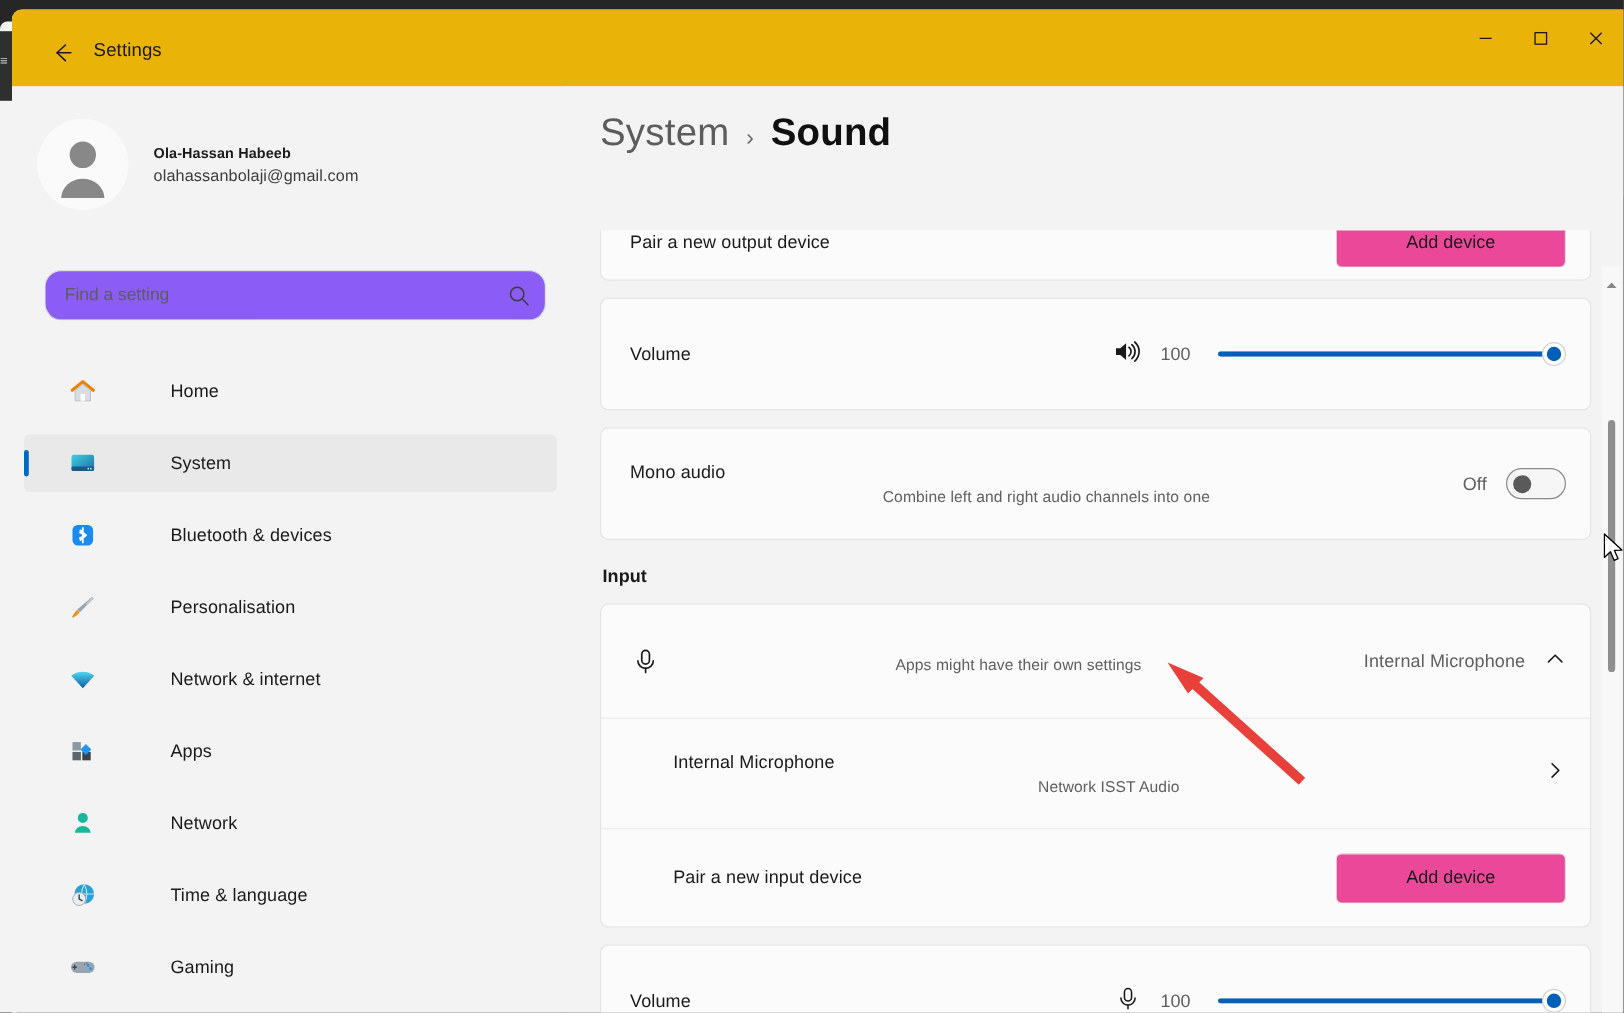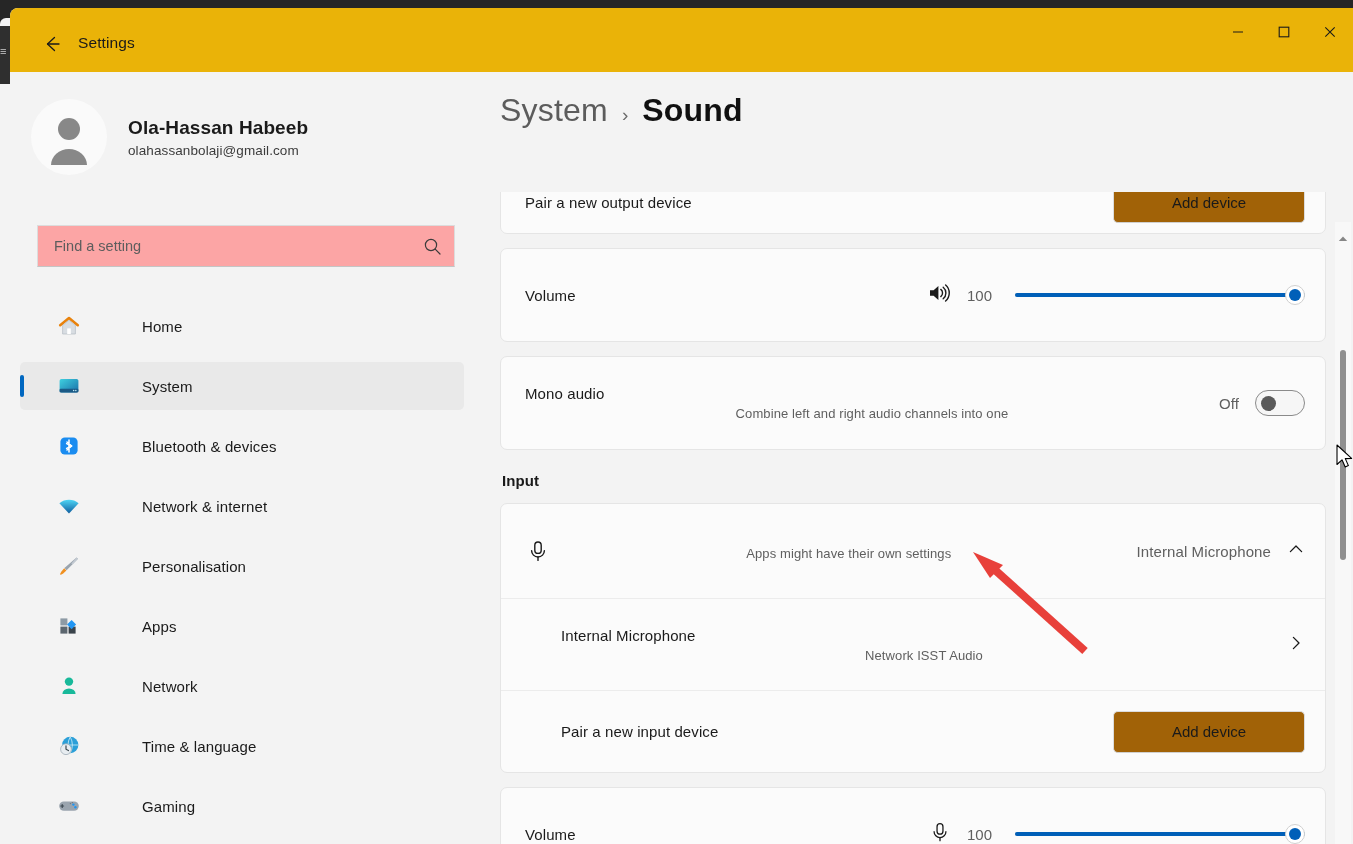--- a/index.html
+++ b/index.html
@@ -64,30 +64,30 @@
     overflow: hidden;
   }
   .profile { position: absolute; left: 21px; top: 27px; display: flex; align-items: center; }
   .avatar {
     width: 76px; height: 76px; border-radius: 50%;
     background: #fafafa;
     display: flex; align-items: flex-end; justify-content: center;
     overflow: hidden; flex: none;
   }
   .profile-text { margin-left: 21px; }
-  .profile-name { font-size: 19px; font-weight: bold; color: #1a1a1a; letter-spacing: .1px; }
+  .profile-name { font-size: 12px; font-weight: bold; color: #1a1a1a; letter-spacing: .1px; }
   .profile-email { font-size: 13.5px; color: #3c3c3c; margin-top: 4px; letter-spacing: .1px; }
 
   .search-wrap { position: absolute; left: 27px; top: 153px; width: 418px; }
   .search-box {
     width: 100%; height: 42px;
-    background: #fca5a5;
+    background: #8b5cf6;
     border: 1px solid #dcdcdc;
     border-bottom-color: #c4c4c4;
-    border-radius: 0;
+    border-radius: 14px;
     display: flex; align-items: center;
     padding: 0 12px 0 16px;
   }
   .search-input {
     flex: 1; border: none; outline: none; background: transparent;
     font-family: "Liberation Sans", sans-serif;
     font-size: 14.5px; color: #1a1a1a;
   }
   .search-input::placeholder { color: #5d5d5d; }
   .search-icon { flex: none; display: flex; align-items: center; }
@@ -154,21 +154,21 @@
   .row.clickable { cursor: pointer; }
   .row-icon { width: 36px; flex: none; display: flex; align-items: center; justify-content: flex-start; }
   .row-texts { flex: 1; min-width: 0; }
   .row-title { font-size: 15px; color: #1a1a1a; letter-spacing: .1px; }
   .row-sub { font-size: 13px; color: #5f5f5f; margin-top: 4px; letter-spacing: .1px; text-align: center; }
   .row-right { display: flex; align-items: center; gap: 16px; flex: none; }
   .row-value { font-size: 15px; color: #5f5f5f; letter-spacing: .1px; }
 
   .btn {
     height: 42px; min-width: 192px;
-    background: #a16207;
+    background: #ec4899;
     border: 1px solid #dcdcdc;
     border-bottom-color: #cfcfcf;
     border-radius: 5px;
     font-family: "Liberation Sans", sans-serif;
     font-size: 15px; color: #1a1a1a;
     cursor: pointer;
   }
 
   
   .slider-row { display: flex; align-items: center; gap: 14px; }
@@ -328,41 +328,41 @@
               <path d="M10 8 L14.6 12 L10 16 M12 6 V18" fill="none" stroke="#fff" stroke-width="1.5" stroke-linecap="round" stroke-linejoin="round"></path>
               <path d="M9.6 9.6 L14.6 12 L9.6 14.4" fill="none" stroke="#fff" stroke-width="1.5" stroke-linecap="round" stroke-linejoin="round"></path>
             </svg>
           </span>
           <span class="nav-label">Bluetooth &amp; devices</span>
         </div>
 
         <div class="nav-item">
           <span class="nav-icon">
             <svg width="24" height="24" viewBox="0 0 24 24">
+              <path d="M19.6 3.4 L21 4.8 L9.6 16.2 L7.4 14 Z" fill="#9aa4ae"></path>
+              <path d="M19.6 3.4 L21 4.8 L15.4 10.4 L14.4 9.4 Z" fill="#c3cad2"></path>
+              <path d="M7.2 14.2 L9.4 16.4 L6.2 19.4 Q3.6 21 3.2 20.6 Q2.8 20.2 4.4 17.6 Z" fill="#f09020"></path>
+            </svg>
+          </span>
+          <span class="nav-label">Personalisation</span>
+        </div>
+
+        <div class="nav-item">
+          <span class="nav-icon">
+            <svg width="24" height="24" viewBox="0 0 24 24">
               <defs>
                 <linearGradient id="wfg" x1="0" y1="0" x2="0" y2="1">
                   <stop offset="0%" stop-color="#4fd6f5"></stop>
                     <stop offset="100%" stop-color="#0e5c9e"></stop>
                 </linearGradient>
               </defs>
               <path d="M2.4 9.2 A15 15 0 0 1 21.6 9.2 L12 19.6 Z" fill="url(#wfg)"></path>
             </svg>
           </span>
           <span class="nav-label">Network &amp; internet</span>
-        </div>
-
-        <div class="nav-item">
-          <span class="nav-icon">
-            <svg width="24" height="24" viewBox="0 0 24 24">
-              <path d="M19.6 3.4 L21 4.8 L9.6 16.2 L7.4 14 Z" fill="#9aa4ae"></path>
-              <path d="M19.6 3.4 L21 4.8 L15.4 10.4 L14.4 9.4 Z" fill="#c3cad2"></path>
-              <path d="M7.2 14.2 L9.4 16.4 L6.2 19.4 Q3.6 21 3.2 20.6 Q2.8 20.2 4.4 17.6 Z" fill="#f09020"></path>
-            </svg>
-          </span>
-          <span class="nav-label">Personalisation</span>
         </div>
 
         <div class="nav-item">
           <span class="nav-icon">
             <svg width="24" height="24" viewBox="0 0 24 24">
               <rect x="3.4" y="4.4" width="7" height="7" fill="#8d9aa5"></rect>
               <rect x="3.4" y="12.6" width="7" height="7" fill="#5c666f"></rect>
               <rect x="11.6" y="12.6" width="7" height="7" fill="#3a434b"></rect>
               <rect x="11.4" y="7.4" width="6.4" height="6.4" transform="rotate(45 14.6 10.6)" fill="#2196f3"></rect>
             </svg>

